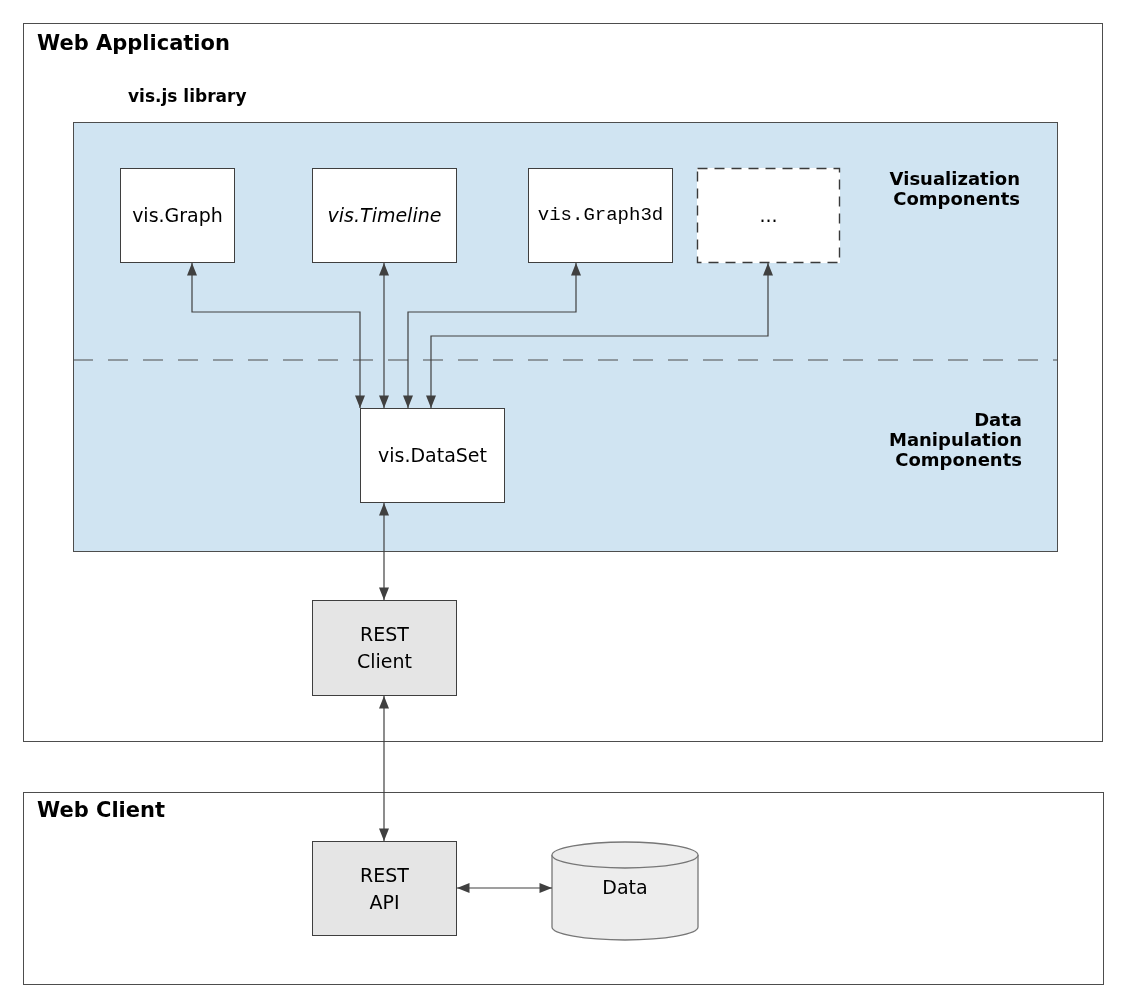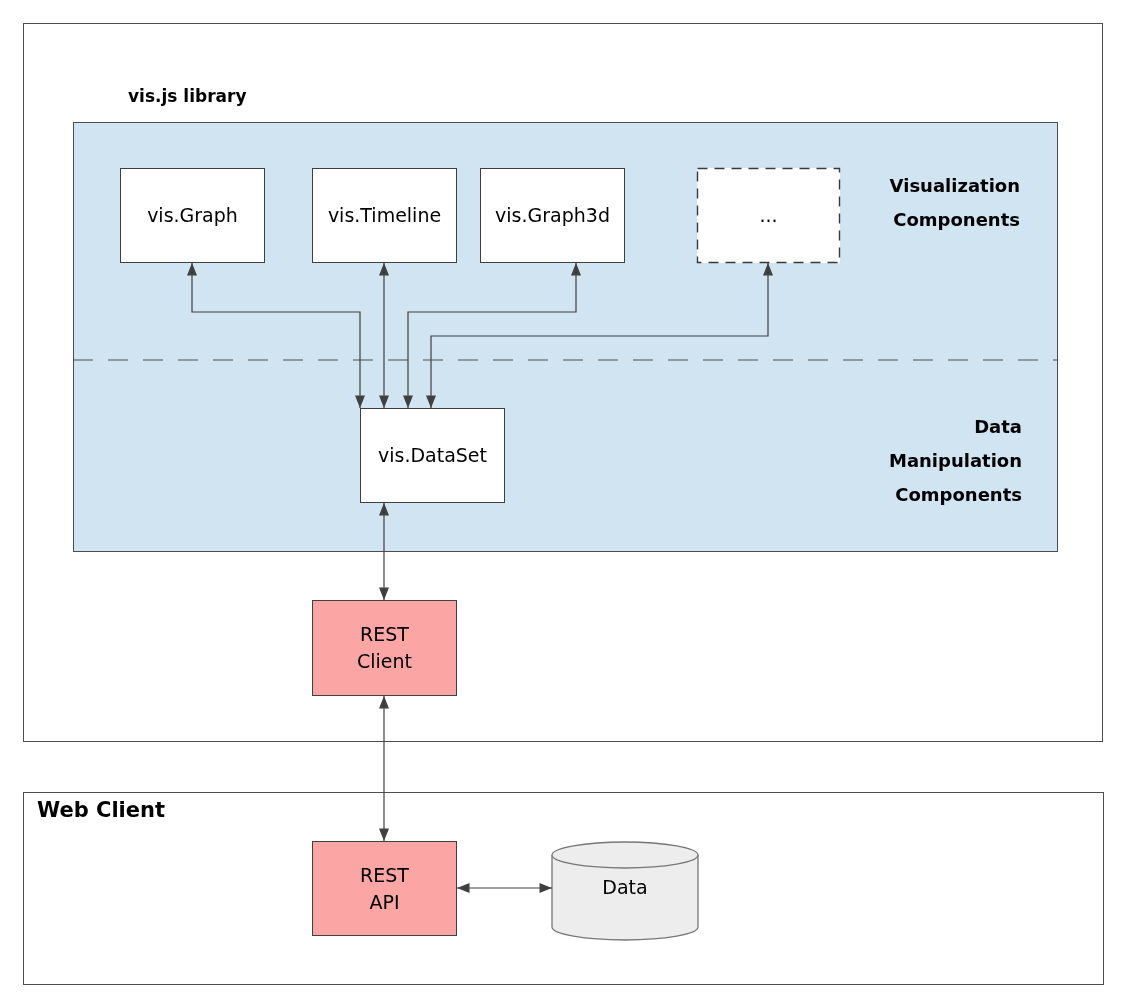--- a/index.html
+++ b/index.html
@@ -34,40 +34,40 @@
     display: flex;
     align-items: center;
     justify-content: center;
     text-align: center;
     font-size: 19px;
     line-height: 27px;
     white-space: pre-line;
     z-index: 2;
   }
   .node.white { background: #ffffff; }
-  .node.gray  { background: #fca5a5; }
+  .node.gray  { background: #e5e5e5; }
   .node.noborder { border: none; }
   .big-title {
     position: absolute;
     font-size: 21px;
     font-weight: bold;
     z-index: 3;
   }
   .sub-title {
     position: absolute;
     font-size: 17px;
     font-weight: bold;
     z-index: 3;
     margin-left: 46px;
   }
   .section-label {
     position: absolute;
     font-size: 18px;
     font-weight: bold;
-    line-height: 34px;
+    line-height: 20px;
     text-align: right;
     white-space: pre-line;
     z-index: 3;
   }
   .store-label {
     position: absolute;
     font-size: 19px;
     text-align: center;
     z-index: 6;
   }
@@ -81,33 +81,34 @@
   #wire-layer { z-index: 5; }
 </style>
 </head>
 <body>
 
 <div class="canvas">
 
   <div class="outer-box" style="left:23px; top:23px; width:1080px; height:719px;"></div>
   <div class="outer-box" style="left:23px; top:792px; width:1081px; height:193px;"></div>
 
+  <div class="big-title" style="left:37px; top:31px;">Web Application</div>
   <div class="sub-title" style="left:82px; top:86px;">vis.js library</div>
   <div class="big-title" style="left:37px; top:798px;">Web Client</div>
 
   <div class="region" style="left:73px; top:122px; width:985px; height:430px; background:#d0e4f2;"></div>
 
   <svg id="cyl-layer" class="layer" width="1128" height="1008">
     <path d="M552,855 L552,927 A73,13 0 0 0 698,927 L698,855" fill="#ededed" stroke="#777777" stroke-width="1.3"></path>
     <ellipse cx="625" cy="855" rx="73" ry="13" fill="#ededed" stroke="#777777" stroke-width="1.3"></ellipse>
   </svg>
 
-  <div class="node white" style="left:120px; top:168px; width:145px; height:95px;">vis.Graph</div>
-  <div class="node white" style="left:312px; top:168px; width:145px; height:95px;">vis.Timeline</div>
-  <div class="node white" style="left:480px; top:168px; width:145px; height:95px;">vis.Graph3d</div>
+  <div class="node white" style="left:120px; top:168px; width:115px; height:95px;">vis.Graph</div>
+  <div class="node white" style="left:312px; top:168px; width:145px; height:95px;font-style:italic;">vis.Timeline</div>
+  <div class="node white" style="left:528px; top:168px; width:145px; height:95px;font-family:Liberation Mono, monospace;">vis.Graph3d</div>
   <div class="node white noborder" style="left:697px; top:168px; width:143px; height:95px;">...</div>
 
   <div class="section-label" style="left:770px; top:169px; width:250px;">Visualization
 Components</div>
   <div class="section-label" style="left:772px; top:410px; width:250px;">Data
 Manipulation
 Components</div>
 
   <div class="node white" style="left:312px; top:408px; width:145px; height:95px;margin-left:48px;">vis.DataSet</div>
 

